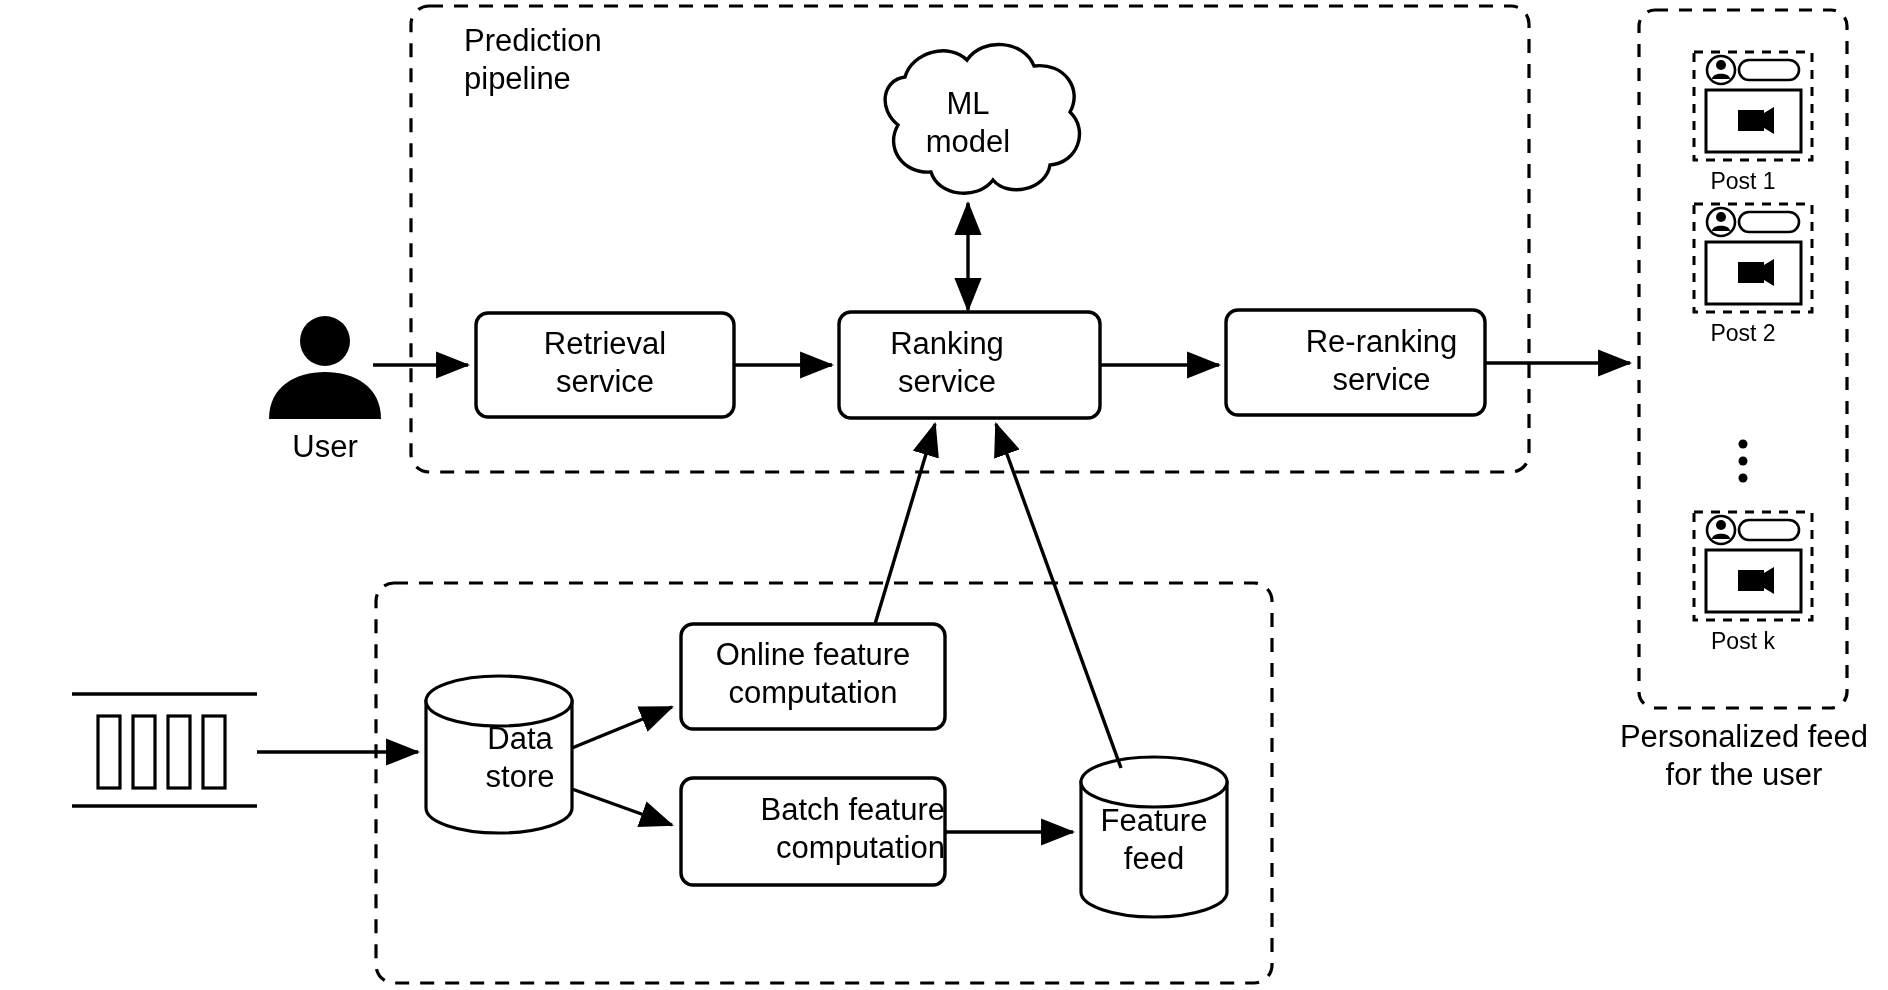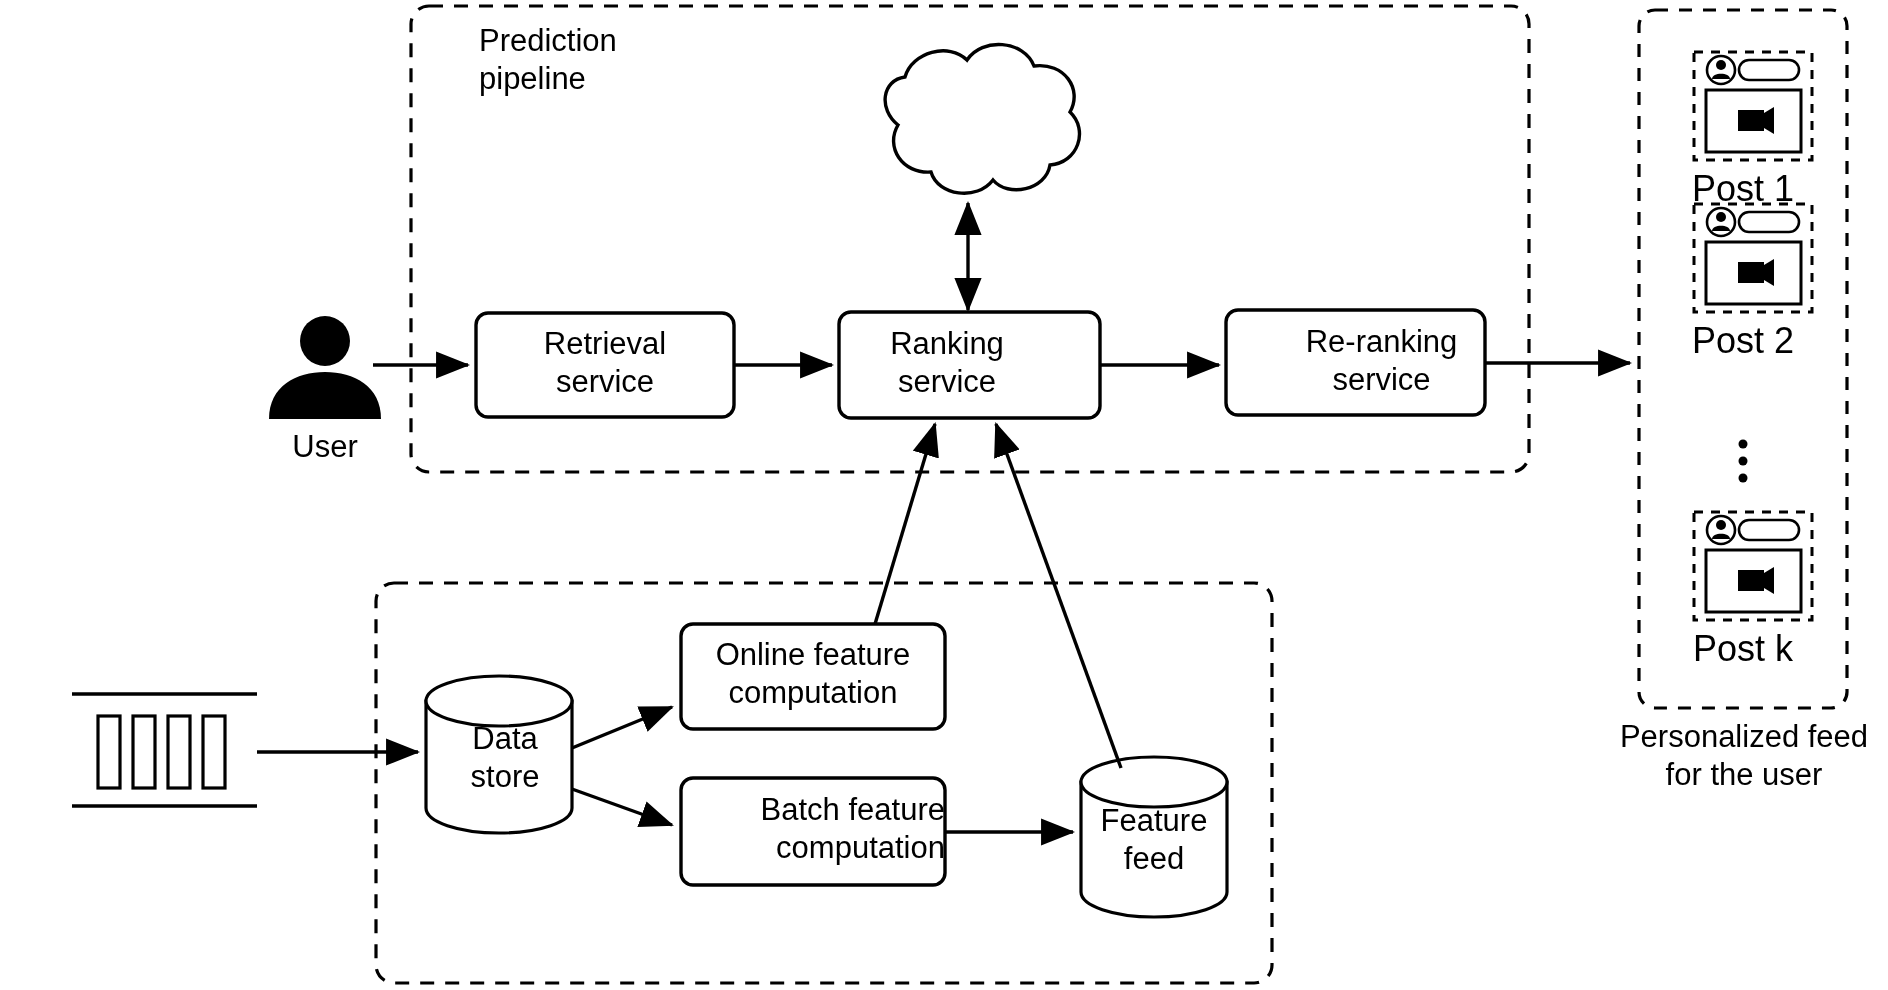--- a/index.html
+++ b/index.html
@@ -4,21 +4,21 @@
 <style>
   html,body{margin:0;padding:0;background:#ffffff;}
   body{width:1888px;height:990px;overflow:hidden;
        font-family:"Liberation Sans","DejaVu Sans",sans-serif;color:#000;}
   #root{position:relative;width:1888px;height:990px;}
   svg#canvas{position:absolute;left:0;top:0;width:1888px;height:990px;}
   .lbl{position:absolute;text-align:center;color:#000;line-height:1.22;white-space:pre;}
   .node-text{font-size:31px;}
   .group-text{font-size:31px;}
   .caption{font-size:31px;}
-  .post-label{font-size:36px;text-align:center;}
+  .post-label{font-size:23px;text-align:center;}
 </style>
 </head>
 <body>
 
 <div id="root">
 
 <svg id="canvas" viewBox="0 0 1888 990">
   <defs>
     <marker id="ah" markerWidth="11" markerHeight="11" refX="9.4" refY="4" orient="auto" markerUnits="strokeWidth">
       <path d="M0,0 L10,4 L0,8 z" fill="#000"></path>
@@ -150,37 +150,39 @@
     </g>
     <rect x="1739" y="520" width="60" height="20" rx="10" ry="10" fill="#fff" stroke="#000" stroke-width="2.6"></rect>
     <rect x="1706" y="550" width="95" height="62" fill="#fff" stroke="#000" stroke-width="3"></rect>
     <g>
       <rect x="1738" y="570" width="26" height="21" fill="#000"></rect>
       <path d="M1764,573 L1774,567 L1774,594 L1764,588 Z" fill="#000"></path>
     </g>
   </g>
 </svg>
 
-<div class="lbl group-text" style="left:479px;top:22px;width:260px;text-align:left;">Prediction
+<div class="lbl group-text" style="left:464px;top:22px;width:260px;text-align:left;">Prediction
 pipeline</div>
 
+<div class="lbl node-text" style="left:898px;top:85px;width:140px;">ML
+model</div>
 
 <div class="lbl node-text" style="left:255px;top:428px;width:140px;">User</div>
 
 <div class="lbl node-text" style="left:476px;top:325px;width:258px;">Retrieval
 service</div>
 
 <div class="lbl node-text" style="left:839px;top:325px;width:216px;">Ranking
 service</div>
 
 <div class="lbl node-text" style="left:1226px;top:323px;width:311px;">Re-ranking
 service</div>
 
 
-<div class="lbl node-text" style="left:429px;top:720px;width:152px;">Data
+<div class="lbl node-text" style="left:444px;top:720px;width:152px;">Data
 store</div>
 
 <div class="lbl node-text" style="left:681px;top:636px;width:264px;">Online feature
 computation</div>
 
 <div class="lbl node-text" style="left:681px;top:791px;width:264px;text-align:right;">Batch feature
 computation</div>
 
 <div class="lbl node-text" style="left:1084px;top:802px;width:140px;">Feature
 feed</div>

